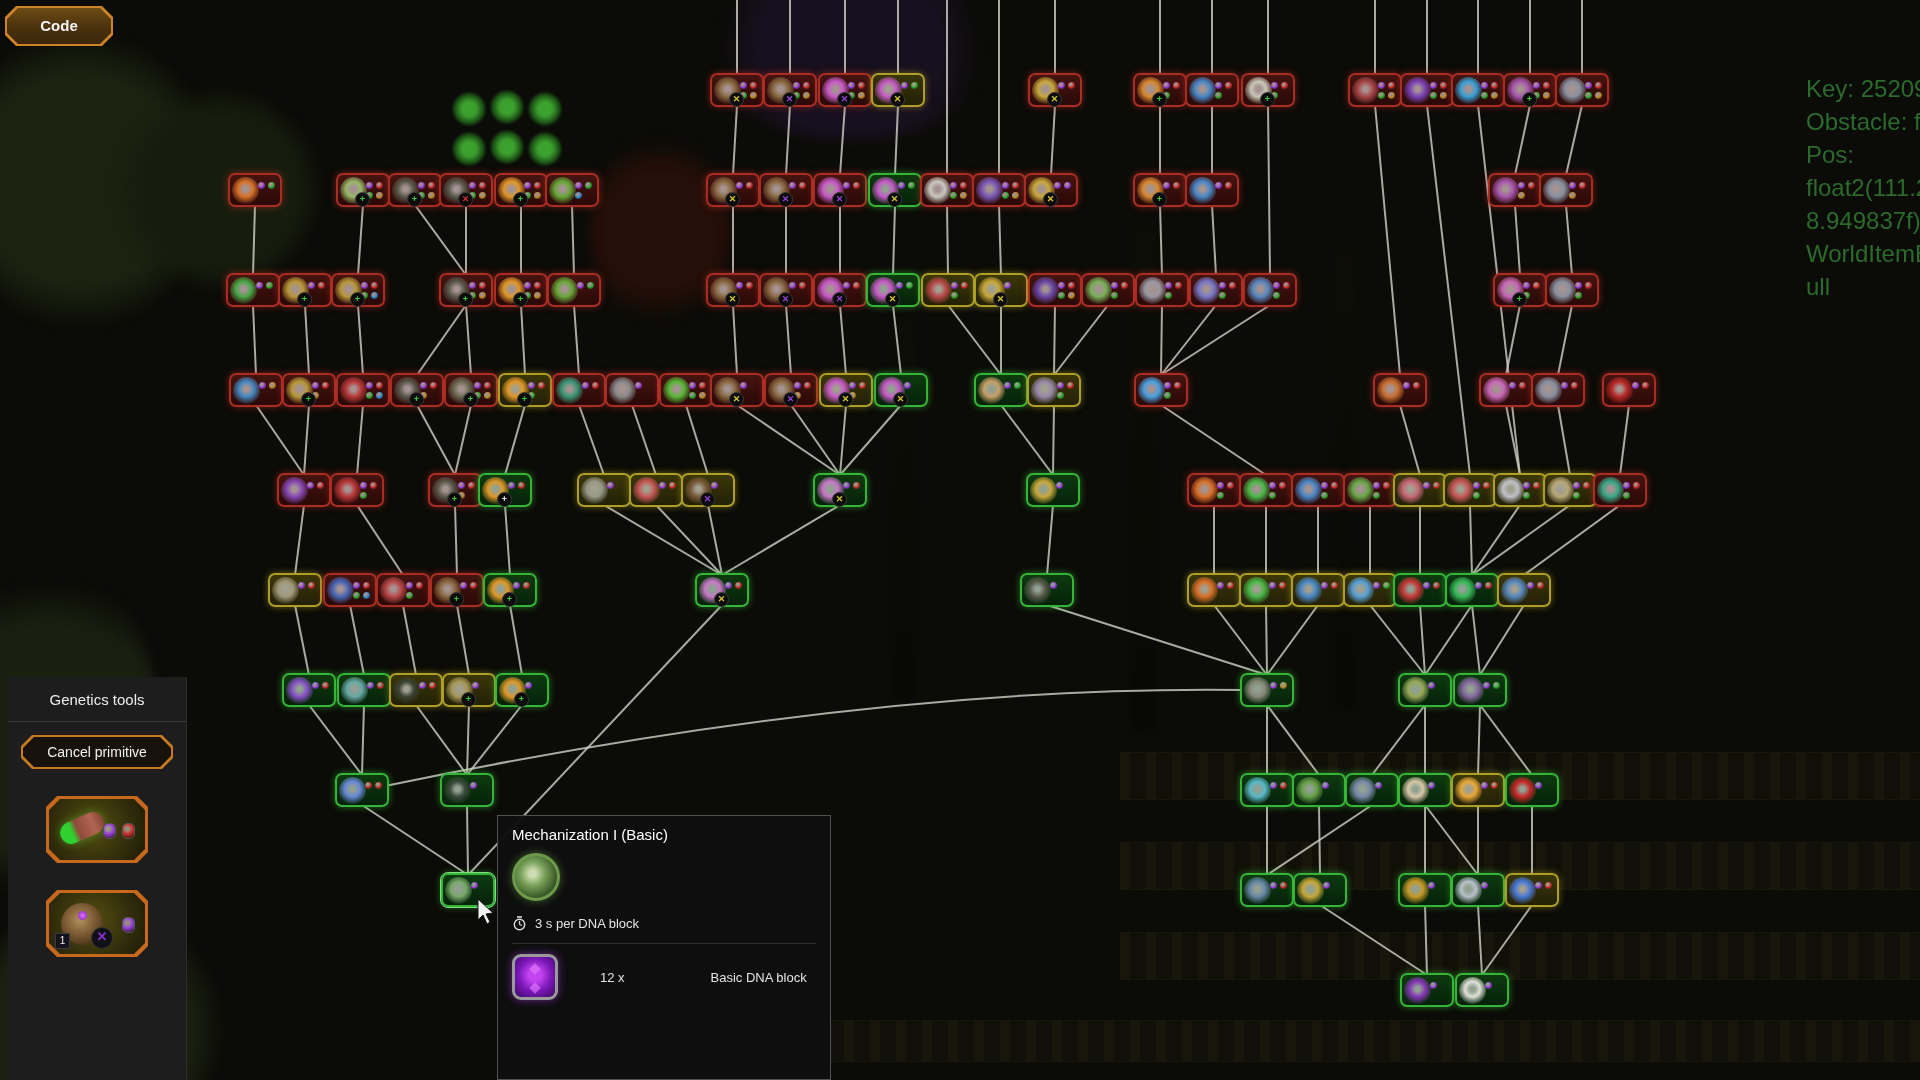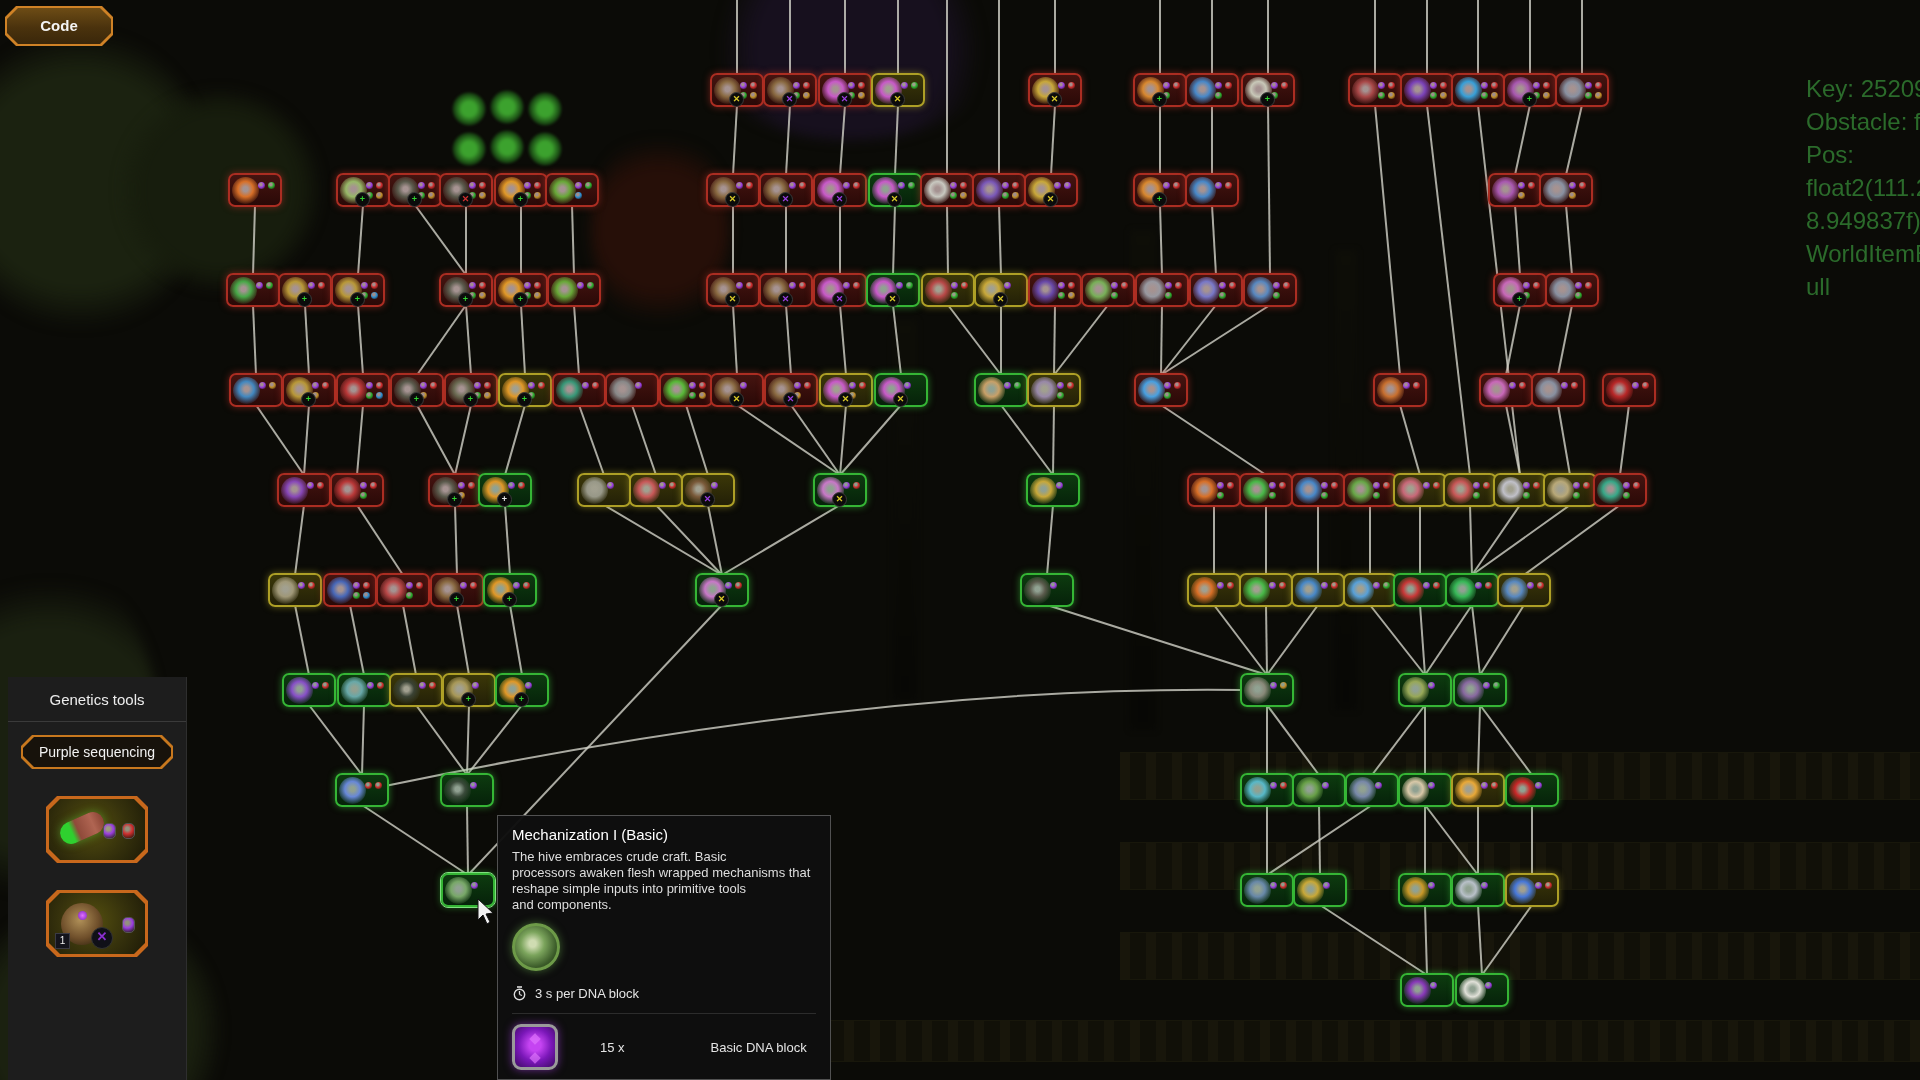--- a/index.html
+++ b/index.html
@@ -1264,21 +1264,21 @@
   </div>
 
 <div id="backWrap" class="octo">
   <div id="backBtn" class="octo">Code</div>
 </div>
 
 <div id="panel">
   <div id="panelTitle">Genetics tools</div>
   <div id="panelDiv"></div>
   <div id="cancelWrap" class="octo">
-    <div id="cancelBtn" class="octo">Purple sequencing</div>
+    <div id="cancelBtn" class="octo">Cancel primitive</div>
   </div>
   <div id="queueItems">
       <div class="qitem octo">
         <div class="qin octo">
           <div class="qicon1"></div>
           <div class="qgems">
             <span class="qgem" style="background: radial-gradient(circle at 40% 35%, rgba(255, 255, 255, 0.467) 0px, rgba(255, 255, 255, 0.467) 15%, rgb(155, 63, 224) 45%, rgba(0, 0, 0, 0.533) 100%);"></span>
             <span class="qgem" style="background: radial-gradient(circle at 40% 35%, rgba(255, 255, 255, 0.467) 0px, rgba(255, 255, 255, 0.467) 15%, rgb(207, 47, 47) 45%, rgba(0, 0, 0, 0.533) 100%);"></span>
           </div>
         </div>
@@ -1293,39 +1293,35 @@
           </div>
           <div class="qx">✕</div>
           <div class="qnum">1</div>
         </div>
       </div>
     </div>
 </div>
 
 <div id="tooltip">
   <div id="ttTitle">Mechanization I (Basic)</div>
-  <div id="ttDesc">The hive embraces crude craft. Basic
-processors awaken flesh wrapped mechanisms that
-reshape simple inputs into primitive tools
-and components.</div>
   <div id="ttIcon"></div>
   <div id="ttTime">
     <svg width="15" height="16">
       <line x1="5" y1="2" x2="10" y2="2" stroke="#ddd" stroke-width="1.6"></line>
       <circle cx="7.5" cy="9.5" r="5.2" stroke="#ddd" stroke-width="1.4" fill="none"></circle>
       <line x1="7.5" y1="9.5" x2="7.5" y2="6" stroke="#ddd" stroke-width="1.3"></line>
       <line x1="7.5" y1="9.5" x2="10" y2="10.5" stroke="#ddd" stroke-width="1.3"></line>
     </svg>
     <span>3 s per DNA block</span>
   </div>
   <div id="ttDiv"></div>
   <div id="ttCost">
     <div id="dnaIcon">
         <span>◆<br>◆</span>
       </div>
-    <div id="ttQty">15 x</div>
+    <div id="ttQty">12 x</div>
     <div id="ttItem">Basic DNA block</div>
   </div>
 </div>
 
 <svg id="cursor" width="20" height="28" style="left: 477px; top: 898px;">
   <polygon points="1,1 1,22 6,17 10,26 13,24 9,16 16,15" fill="#f2f2f2" stroke="#111" stroke-width="1"></polygon>
 </svg>
 
 </body></html>

